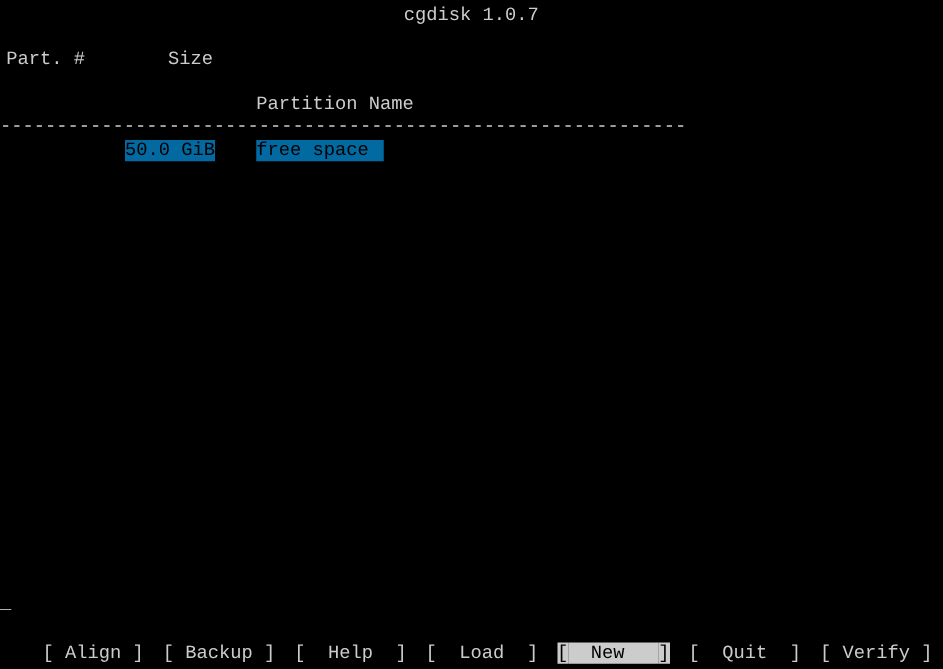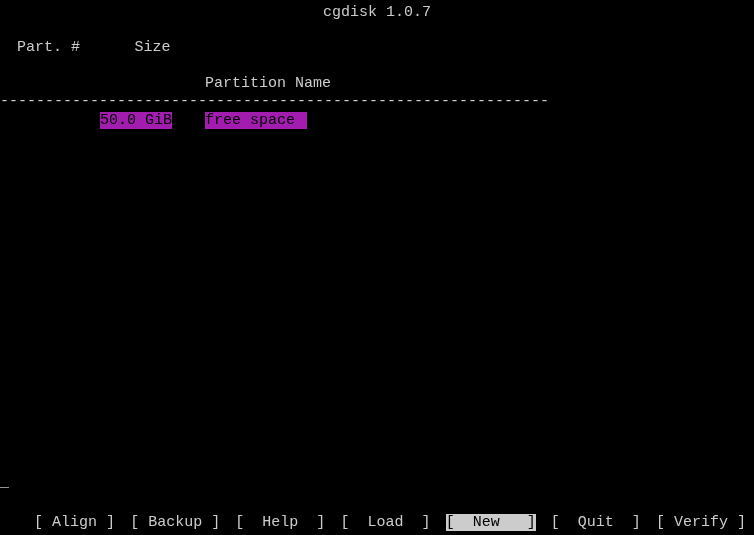--- a/index.html
+++ b/index.html
@@ -28,21 +28,21 @@
     .drive-info {
       margin-top: 18px;
     }
     .table-header {
       margin-top: 18px;
       display: flex;
       white-space: pre;
     }
     .col-part {
       width: 100px;
-      padding-left: 17px;
+      padding-left: 5px;
       font-family: Liberation Mono, monospace;
     }
     .col-size {
       width: 105px;
       text-align: center;
     }
     .col-type {
       width: 225px;
     }
     .col-name {
@@ -53,21 +53,21 @@
       white-space: pre;
       overflow: hidden;
       letter-spacing: 0;
     }
     .partition-row {
       display: flex;
       white-space: pre;
       margin-top: 2px;
     }
     .highlighted {
-      background: #a21caf;
+      background: #0369a1;
       color: #000;
     }
     .row-part {
       width: 100px;
     }
     .row-size {
       width: 72px;
     }
     .row-gap {
       width: 33px;

